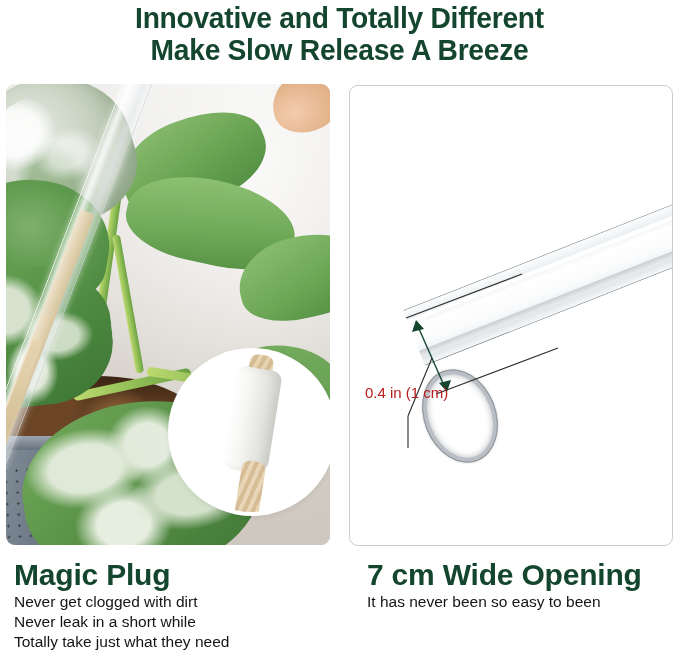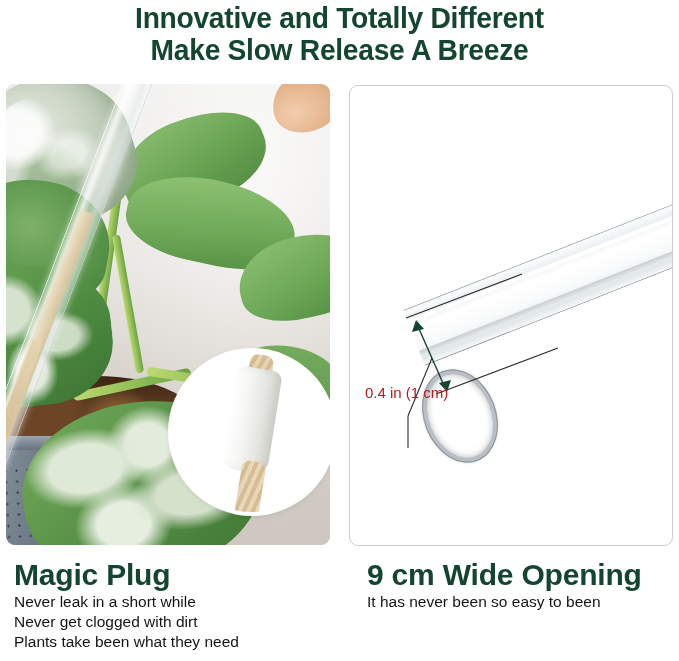--- a/index.html
+++ b/index.html
@@ -342,23 +342,23 @@
         <line x1="58" y1="330" x2="58" y2="362" stroke="#2c2c2c" stroke-width="1.1"></line>
       </svg>
 
       <div class="dim-label">0.4 in (1 cm)</div>
     </div>
 
   </div>
 
   <div class="cap-left">
     <div class="cap-h">Magic Plug</div>
+    <div class="cap-b">Never get clogged with dirt</div>
     <div class="cap-b">Never leak in a short while</div>
-    <div class="cap-b">Never get clogged with dirt</div>
-    <div class="cap-b">Plants take been what they need</div>
+    <div class="cap-b">Totally take just what they need</div>
   </div>
 
   <div class="cap-right">
-    <div class="cap-h">9 cm Wide Opening</div>
+    <div class="cap-h">7 cm Wide Opening</div>
     <div class="cap-b">It has never been so easy to been</div>
   </div>
 
 </div>
 
 </body></html>

